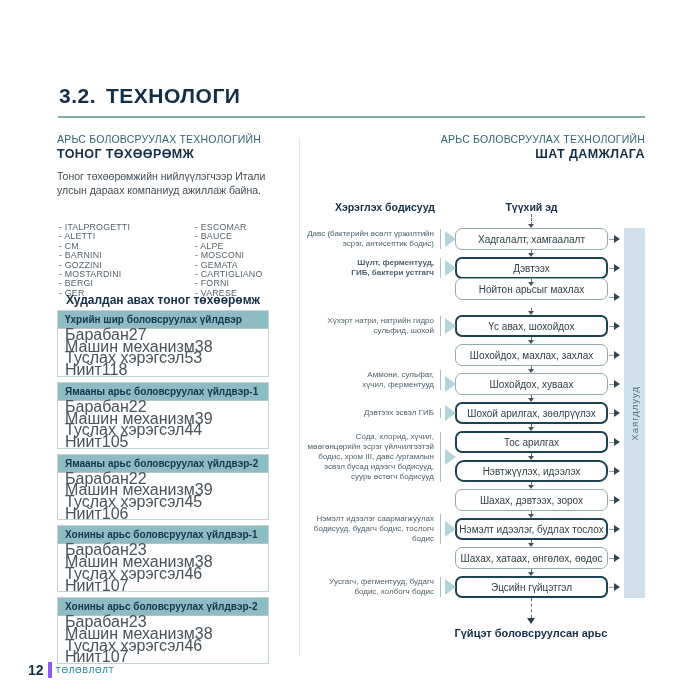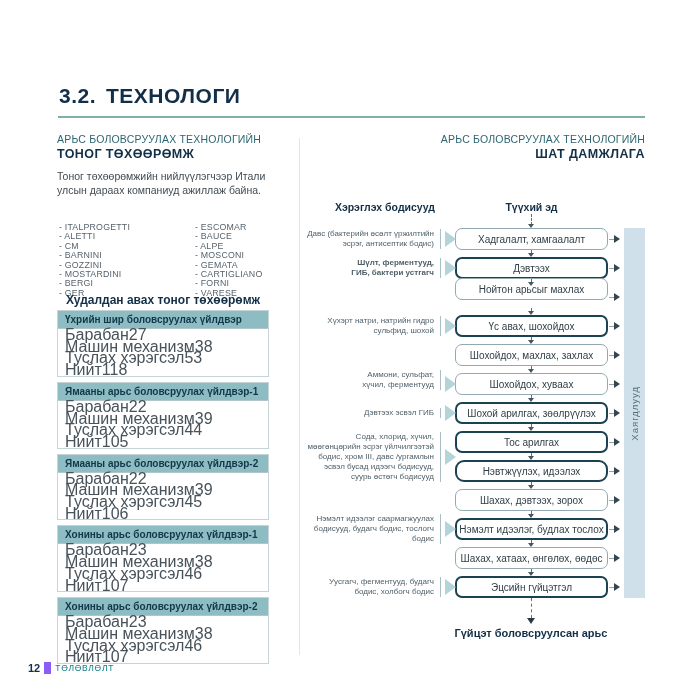--- a/index.html
+++ b/index.html
@@ -65,22 +65,22 @@
                border-top:6px solid #2b3b44;}
   .waste-bar{position:absolute;left:624px;top:228px;width:21px;height:370px;background:#cfe0ea;
              display:flex;align-items:center;justify-content:center;}
   .waste-bar span{writing-mode:vertical-rl;transform:rotate(180deg);font-size:9.5px;
                   color:#53707e;letter-spacing:1px;}
   .result-label{position:absolute;left:428px;top:627px;width:206px;text-align:center;
                 font-size:11px;font-weight:bold;color:#132f47;}
 
   
   .footer{position:absolute;left:28px;top:662px;display:flex;align-items:center;}
-  .footer .pnum{font-size:11px;font-weight:bold;color:#13304a;padding-right:4px;
-                border-right:7px solid #8b5cf6;}
+  .footer .pnum{font-size:14px;font-weight:bold;color:#13304a;padding-right:4px;
+                border-right:4px solid #8b5cf6;}
   .footer .plabel{font-size:8.5px;font-weight:normal;color:#0f7c86;letter-spacing:.7px;padding-left:4px;}
 </style>
 </head>
 <body>
 
 <div class="page">
 
   <div class="doc-title">
     <span class="num">3.2.</span><span>ТЕХНОЛОГИ</span>
   </div>

